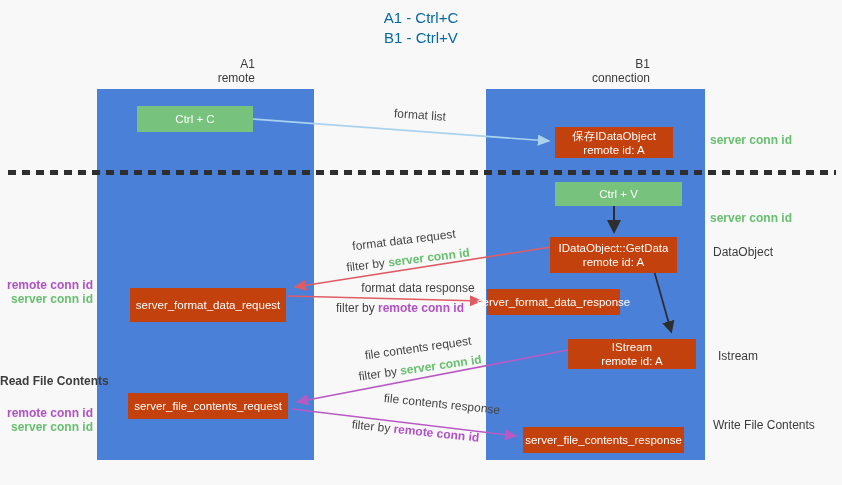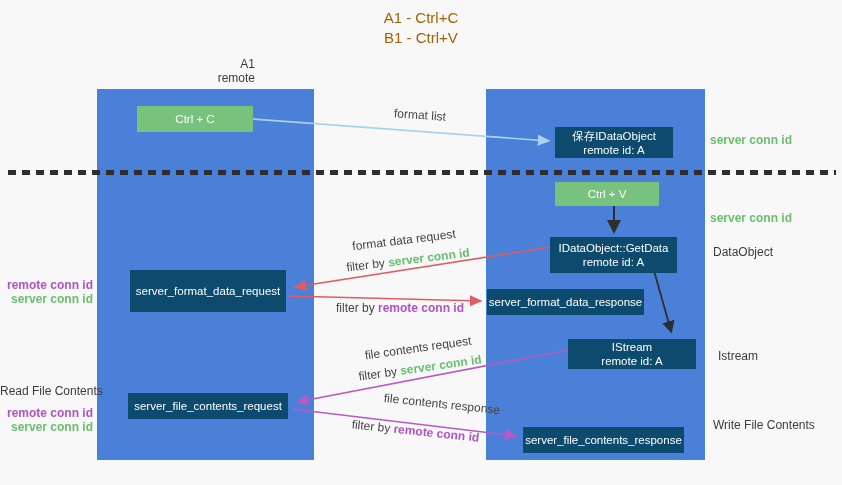--- a/index.html
+++ b/index.html
@@ -1,47 +1,51 @@
 <!DOCTYPE html>
 <html><head>
 <meta charset="utf-8">
 <style>
   html,body{margin:0;padding:0;background:#f8f8f8;}
   #stage{position:relative;width:842px;height:485px;background:#f8f8f8;
          font-family:"Liberation Sans",sans-serif;overflow:hidden;}
   .abs{position:absolute;}
-  .title{left:0;right:0;top:8px;text-align:center;color:#a16207;font-size:15px;line-height:20px;}
+  .title{left:0;right:0;top:8px;text-align:center;color:#0369a1;font-size:15px;line-height:20px;}
   .colheader{text-align:right;color:#3c3c3c;font-size:12px;line-height:14px;}
   .lane{background:#4a80d8;}
   .dashline{left:8px;top:170px;width:828px;height:5px;
     background:repeating-linear-gradient(90deg,#2e2e2e 0 8px,transparent 8px 14px);}
   .node{display:flex;flex-direction:column;align-items:center;justify-content:center;
         color:#ffffff;font-size:11.5px;line-height:14px;text-align:left;}
   .green-node{background:#77c27d;}
-  .orange-node{background:#0c4a6e;}
+  .orange-node{background:#c2410c;}
   .side-label{font-size:12px;color:#3c3c3c;white-space:nowrap;}
   .green-text{color:#67bf6f;font-weight:bold;}
   .purple-text{color:#b052c4;font-weight:bold;}
   .left-col{left:0;width:93px;text-align:right;}
   .arrow-label{font-size:12px;color:#454545;text-align:center;white-space:nowrap;}
   svg.overlay{position:absolute;left:0;top:0;pointer-events:none;}
 </style>
 </head>
 <body>
 
 <div id="stage">
 
   <div class="abs title">
     <div>A1 - Ctrl+C</div>
     <div>B1 - Ctrl+V</div>
   </div>
 
   <div class="abs colheader" style="left:150px;top:57px;width:105px;">
     <div>A1</div>
     <div>remote</div>
+  </div>
+  <div class="abs colheader" style="left:545px;top:57px;width:105px;">
+    <div>B1</div>
+    <div>connection</div>
   </div>
 
   <div class="abs lane" style="left:97px;top:89px;width:217px;height:371px;"></div>
   <div class="abs lane" style="left:486px;top:89px;width:219px;height:371px;"></div>
 
   <div class="abs dashline"></div>
 
   <svg class="overlay" width="842" height="485" viewBox="0 0 842 485">
     <defs>
       <marker id="ah-blue" markerWidth="9" markerHeight="8" refX="7" refY="3.5" orient="auto">
@@ -68,34 +72,34 @@
 
   <div class="abs node green-node" style="left:137px;top:106px;width:116px;height:26px;">
     <div>Ctrl + C</div>
   </div>
 
   <div class="abs node orange-node" style="left:555px;top:127px;width:118px;height:31px;">
     <div>保存IDataObject</div>
     <div>remote id: A</div>
   </div>
 
-  <div class="abs node green-node" style="left:555px;top:182px;width:104px;height:24px;">
+  <div class="abs node green-node" style="left:555px;top:182px;width:127px;height:24px;">
     <div>Ctrl + V</div>
   </div>
 
   <div class="abs node orange-node" style="left:550px;top:237px;width:127px;height:36px;">
     <div>IDataObject::GetData</div>
     <div>remote id: A</div>
   </div>
 
-  <div class="abs node orange-node" style="left:130px;top:270px;width:156px;height:42px;">
+  <div class="abs node orange-node" style="left:130px;top:288px;width:156px;height:34px;">
     <div>server_format_data_request</div>
   </div>
 
-  <div class="abs node orange-node" style="left:487px;top:289px;width:157px;height:26px;">
+  <div class="abs node orange-node" style="left:487px;top:289px;width:133px;height:26px;">
     <div>server_format_data_response</div>
   </div>
 
   <div class="abs node orange-node" style="left:568px;top:339px;width:128px;height:30px;">
     <div>IStream</div>
     <div>remote id: A</div>
   </div>
 
   <div class="abs node orange-node" style="left:128px;top:393px;width:160px;height:26px;">
     <div>server_file_contents_request</div>
@@ -106,32 +110,33 @@
   </div>
 
   <div class="abs side-label green-text" style="left:710px;top:133px;">server conn id</div>
   <div class="abs side-label green-text" style="left:710px;top:211px;">server conn id</div>
   <div class="abs side-label" style="left:713px;top:245px;">DataObject</div>
   <div class="abs side-label" style="left:718px;top:349px;">Istream</div>
   <div class="abs side-label" style="left:713px;top:418px;text-align:right;">Write File Contents</div>
 
   <div class="abs side-label purple-text left-col" style="top:278px;">remote conn id</div>
   <div class="abs side-label green-text left-col" style="top:292px;">server conn id</div>
-  <div class="abs side-label left-col" style="top:384px;">Read File Contents</div>
+  <div class="abs side-label left-col" style="top:374px;font-weight:bold;">Read File Contents</div>
   <div class="abs side-label purple-text left-col" style="top:406px;">remote conn id</div>
   <div class="abs side-label green-text left-col" style="top:420px;">server conn id</div>
 
   <div class="abs arrow-label" style="left:370px;top:108px;width:100px;transform:rotate(4deg);">format list</div>
 
   <div class="abs arrow-label" style="left:338px;top:233px;width:132px;transform:rotate(-7deg);">format data request</div>
   <div class="abs arrow-label" style="left:338px;top:253px;width:140px;transform:rotate(-7deg);">
     <span>filter by</span>
     <span class="green-text">server conn id</span>
   </div>
 
+  <div class="abs arrow-label" style="left:358px;top:281px;width:120px;">format data response</div>
   <div class="abs arrow-label" style="left:335px;top:301px;width:130px;">
     <span>filter by</span>
     <span class="purple-text">remote conn id</span>
   </div>
 
   <div class="abs arrow-label" style="left:353px;top:341px;width:130px;transform:rotate(-8deg);">file contents request</div>
   <div class="abs arrow-label" style="left:350px;top:361px;width:140px;transform:rotate(-8deg);">
     <span>filter by</span>
     <span class="green-text">server conn id</span>
   </div>

